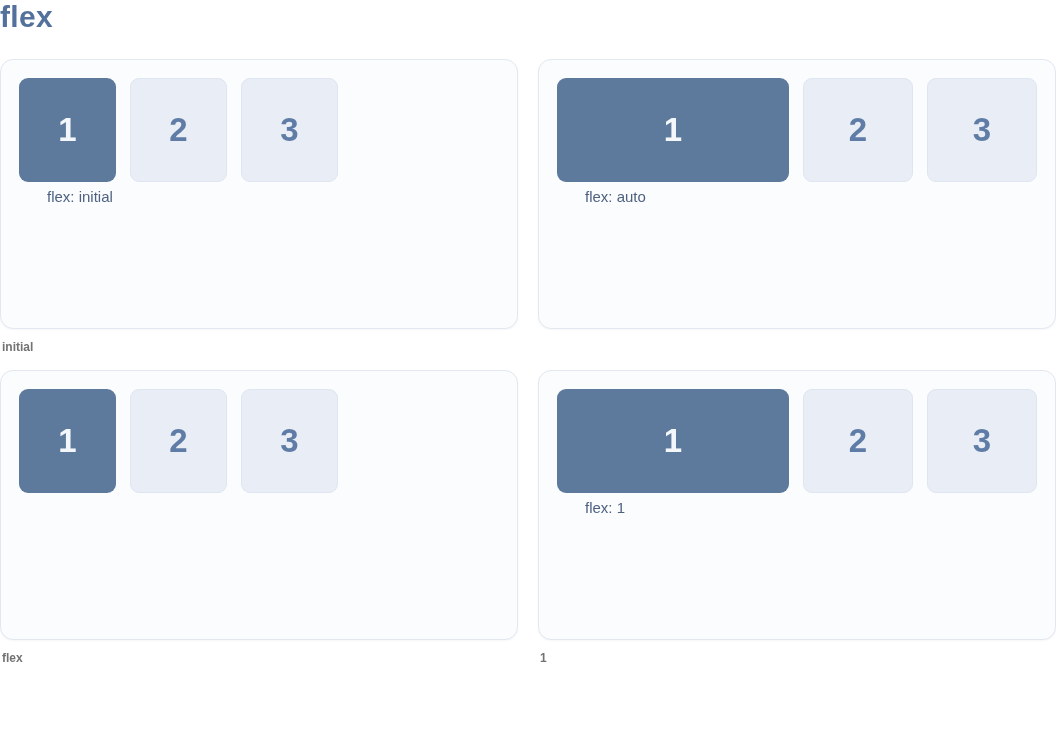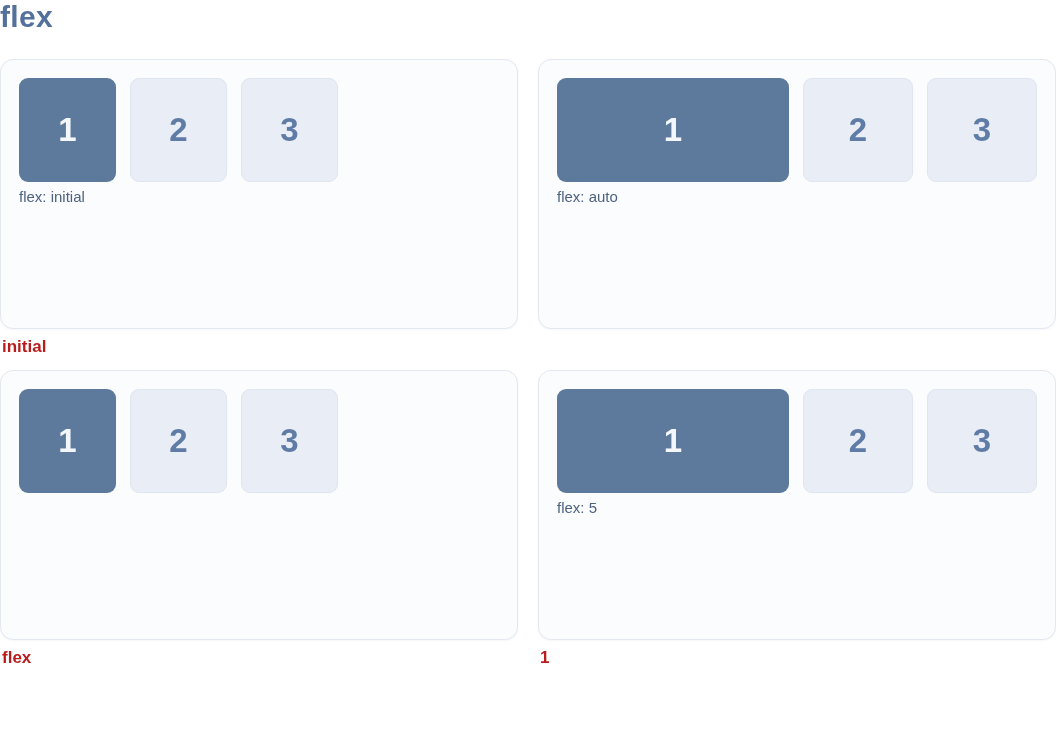--- a/index.html
+++ b/index.html
@@ -73,27 +73,28 @@
   }
   .row.grow .box.rest {
     flex: 0 0 110px;
   }
   .label {
     margin-top: 6px;
     font-size: 15px;
     line-height: 18px;
     font-weight: 500;
     color: #4e6280;
+    margin-left: 28px;
   }
   .caption {
     margin: 8px 0 13px 2px;
-    font-size: 17px;
+    font-size: 12px;
     line-height: 20px;
     font-weight: 700;
-    color: #b91c1c;
+    color: #737373;
   }
 </style>
 </head>
 <body>
 
 <div class="page">
 
   <h1 class="title">flex</h1>
 
   <div class="grid">
@@ -132,19 +133,19 @@
       <div class="caption">flex</div>
     </section>
 
     <section class="demo">
       <div class="panel">
         <div class="row grow">
           <div class="box b1">1</div>
           <div class="box rest">2</div>
           <div class="box rest">3</div>
         </div>
-        <div class="label">flex: 5</div>
+        <div class="label">flex: 1</div>
       </div>
       <div class="caption">1</div>
     </section>
 
   </div>
 </div>
 
 </body></html>

